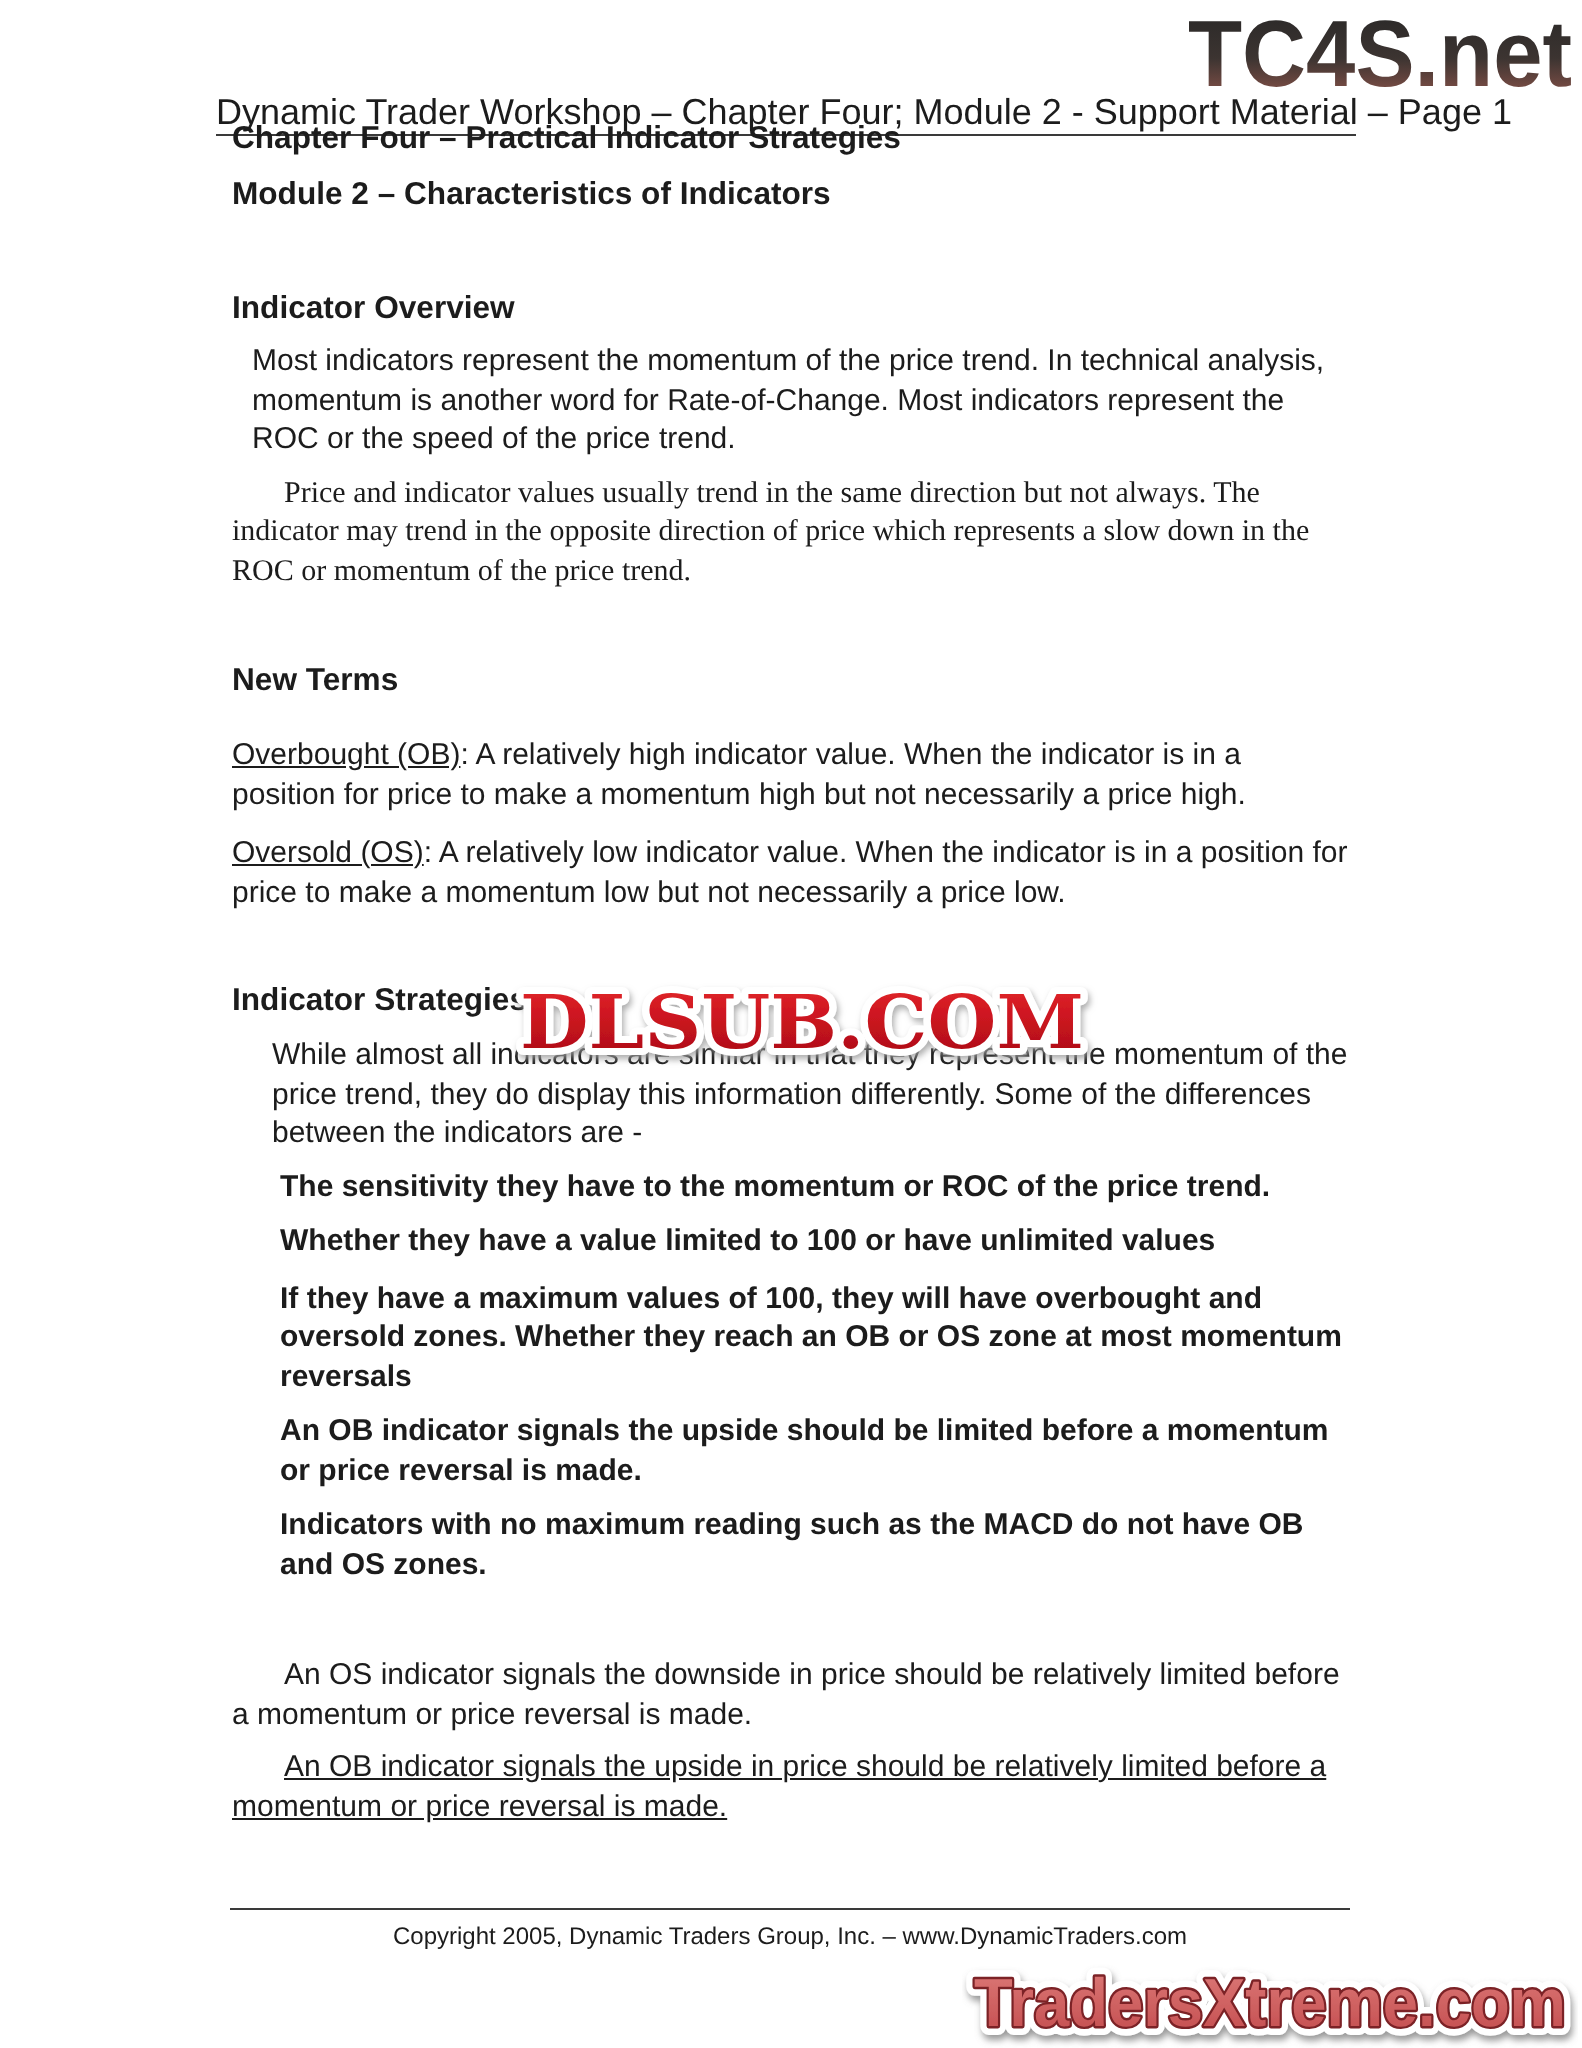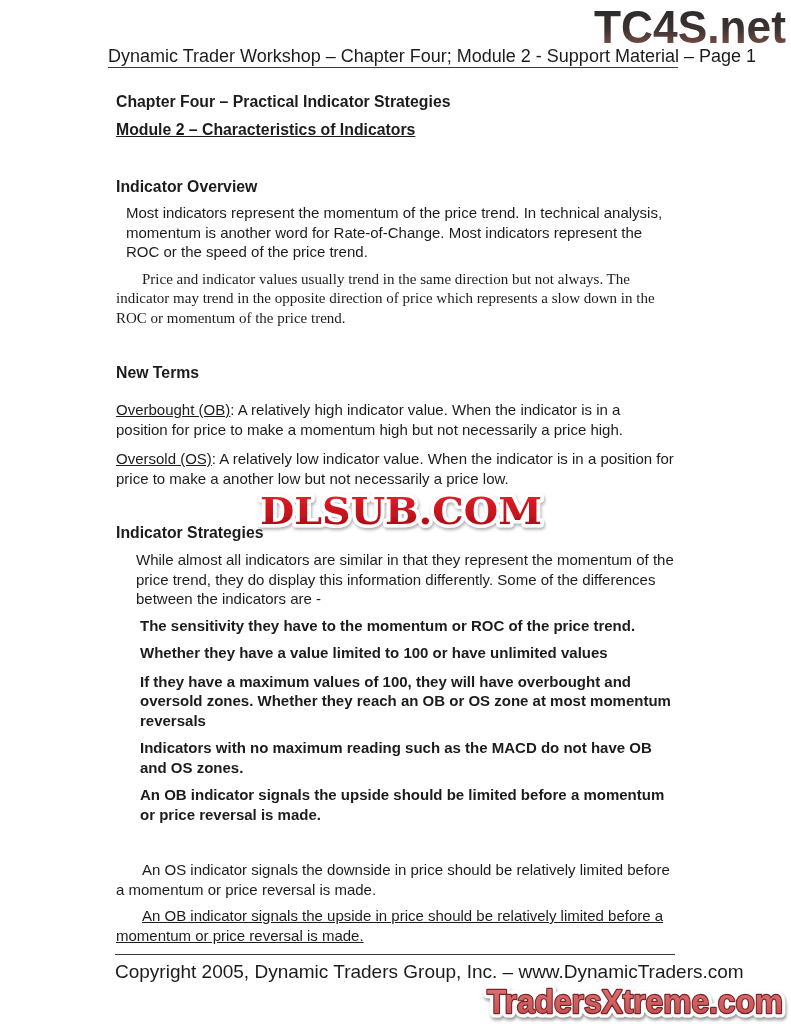--- a/index.html
+++ b/index.html
@@ -35,22 +35,22 @@
   
   .content {
     position: absolute;
     inset: 0;
     padding: 0 115px 0 116px;
     overflow: hidden;
     font-size: 15px;
     line-height: 19.5px;
   }
   .h-bold { font-weight: bold; font-size: 15.8px; line-height: 20px; }
-  .mt-chapter   { margin-top: 92px; }
-  .mt-module    { margin-top: 8px; text-decoration: underline; }
+  .mt-chapter   { margin-top: 60px; }
+  .mt-module    { margin-top: 8px; }
   .mt-overview  { margin-top: 37px; }
   .mt-p1        { margin-top: 6px; margin-left: 10px; }
   .mt-p2        { margin-top: 8px; font-family: Liberation Serif, serif; }
   .mt-newterms  { margin-top: 35px; }
   .mt-ob        { margin-top: 17px; }
   .mt-os        { margin-top: 10px; }
   .mt-diff      { margin-top: 35px; }
   .mt-intro     { margin-top: 7px; margin-left: 20px; }
   .mt-li1 { margin-top: 7px; }
   .mt-li  { margin-top: 8px; }
@@ -70,21 +70,21 @@
   
   .footer-rule {
     position: absolute;
     top: 954px; left: 115px; width: 560px;
     border-top: 1px solid #3a3a3a;
   }
   .footer-copy {
     position: absolute;
     top: 961px; left: 115px; width: 560px;
     text-align: center;
-    font-size: 19px;
+    font-size: 12px;
     white-space: nowrap;
   }
   .tx-logo {
     position: absolute;
     right: 2px; top: 978px;
     width: 308px; height: 46px;
   }
 </style>
 </head>
 <body>
@@ -109,30 +109,30 @@
 
     <div class="h-bold mt-chapter">Chapter Four – Practical Indicator Strategies</div>
     <div class="h-bold mt-module">Module 2 – Characteristics of Indicators</div>
 
     <div class="h-bold mt-overview">Indicator Overview</div>
     <p class="mt-p1">Most indicators represent the momentum of the price trend. In technical analysis, momentum is another word for Rate-of-Change. Most indicators represent the ROC or the speed of the price trend.</p>
     <p class="mt-p2 indent-first">Price and indicator values usually trend in the same direction but not always. The indicator may trend in the opposite direction of price which represents a slow down in the ROC or momentum of the price trend.</p>
 
     <div class="h-bold mt-newterms">New Terms</div>
     <p class="mt-ob"><span class="term">Overbought (OB)</span><span>: A relatively high indicator value. When the indicator is in a position for price to make a momentum high but not necessarily a price high.</span></p>
-    <p class="mt-os"><span class="term">Oversold (OS)</span><span>: A relatively low indicator value. When the indicator is in a position for price to make a another low but not necessarily a price low.</span></p>
+    <p class="mt-os"><span class="term">Oversold (OS)</span><span>: A relatively low indicator value. When the indicator is in a position for price to make a momentum low but not necessarily a price low.</span></p>
 
     <div class="h-bold mt-diff">Indicator Strategies</div>
     <p class="mt-intro">While almost all indicators are similar in that they represent the momentum of the price trend, they do display this information differently. Some of the differences between the indicators are -</p>
 
     <p class="list-item mt-li1">The sensitivity they have to the momentum or ROC of the price trend.</p>
     <p class="list-item mt-li">Whether they have a value limited to 100 or have unlimited values</p>
     <p class="list-item mt-li3">If they have a maximum values of 100, they will have overbought and oversold zones. Whether they reach an OB or OS zone at most momentum reversals</p>
+    <p class="list-item mt-li">An OB indicator signals the upside should be limited before a momentum or price reversal is made.</p>
     <p class="list-item mt-li">Indicators with no maximum reading such as the MACD do not have OB and OS zones.</p>
-    <p class="list-item mt-li">An OB indicator signals the upside should be limited before a momentum or price reversal is made.</p>
 
     <p class="mt-pos indent-first">An OS indicator signals the downside in price should be relatively limited before a momentum or price reversal is made.</p>
     <p class="mt-pob indent-first">An OB indicator signals the upside in price should be relatively limited before a momentum or price reversal is made.</p>
   </div>
 
   <svg class="dlsub-wm" viewBox="0 0 296 50">
     <defs>
       <linearGradient id="dlsubGrad" x1="0" y1="0" x2="0" y2="1">
         <stop offset="0" stop-color="#e62b2b"></stop>
         <stop offset="0.45" stop-color="#cc1420"></stop>

